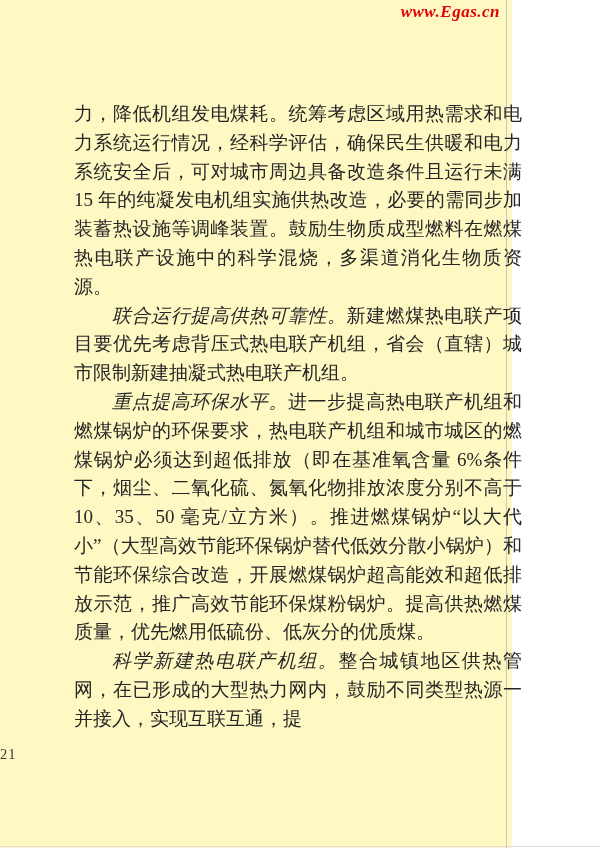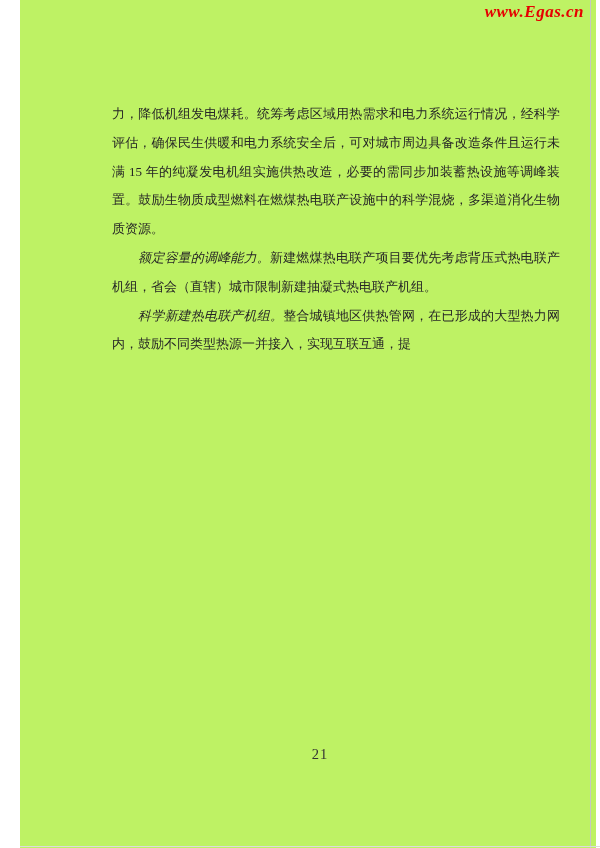--- a/index.html
+++ b/index.html
@@ -5,26 +5,25 @@
   html, body {
     margin: 0;
     padding: 0;
     width: 600px;
     height: 848px;
     overflow: hidden;
     background: #ffffff;
   }
   .page {
     position: relative;
-    width: 576px;
+    width: 512px;
     height: 848px;
-    background: #bef264;
+    background: #fef9c3;
     font-family: "Liberation Serif", "DejaVu Serif", serif;
     color: #2b2b2b;
-    margin-left: 20px;
   }
   
   .edge-right {
     position: absolute;
     top: 0;
     right: 5px;
     width: 1px;
     height: 848px;
     background: #c6c6c6;
   }
@@ -41,24 +40,24 @@
     top: 2px;
     right: 12px;
     font-size: 17px;
     font-weight: bold;
     font-style: italic;
     letter-spacing: 0.5px;
     font-family: "Liberation Serif", "DejaVu Serif", serif;
   }
   .content {
     position: absolute;
-    left: 92px;
+    left: 74px;
     top: 100px;
     width: 448px;
-    font-size: 13px;
+    font-size: 19px;
     line-height: 28.8px;
     text-align: justify;
     text-justify: inter-ideograph;
     color: #262626;
   }
   .content p {
     margin: 0;
     padding: 0;
   }
   .content p.indent {
@@ -66,43 +65,43 @@
   }
   
   .lead {
     font-style: italic;
   }
   .page-number {
     position: absolute;
     top: 746px;
     left: 0;
     width: 600px;
-    text-align: center;
     font-size: 14.5px;
     color: #333333;
     letter-spacing: 1px;
   }
 </style>
 </head>
 <body>
 
 <div class="page">
 
   <div class="edge-right"></div>
   <div class="edge-bottom"></div>
 
   <div class="watermark" style="color: rgb(230, 0, 0);">www.Egas.cn</div>
 
   <div class="content">
 
     <p class="para"><span class="lead"></span><span>力，降低机组发电煤耗。统筹考虑区域用热需求和电力系统运行情况，经科学评估，确保民生供暖和电力系统安全后，可对城市周边具备改造条件且运行未满 15 年的纯凝发电机组实施供热改造，必要的需同步加装蓄热设施等调峰装置。鼓励生物质成型燃料在燃煤热电联产设施中的科学混烧，多渠道消化生物质资源。</span></p>
 
-    <p class="para indent"><span class="lead">额定容量的调峰能力。</span><span>新建燃煤热电联产项目要优先考虑背压式热电联产机组，省会（直辖）城市限制新建抽凝式热电联产机组。</span></p>
+    <p class="para indent"><span class="lead">联合运行提高供热可靠性。</span><span>新建燃煤热电联产项目要优先考虑背压式热电联产机组，省会（直辖）城市限制新建抽凝式热电联产机组。</span></p>
 
 
+    <p class="para indent"><span class="lead">重点提高环保水平。</span><span>进一步提高热电联产机组和燃煤锅炉的环保要求，热电联产机组和城市城区的燃煤锅炉必须达到超低排放（即在基准氧含量 6%条件下，烟尘、二氧化硫、氮氧化物排放浓度分别不高于 10、35、50 毫克/立方米）。推进燃煤锅炉“以大代小”（大型高效节能环保锅炉替代低效分散小锅炉）和节能环保综合改造，开展燃煤锅炉超高能效和超低排放示范，推广高效节能环保煤粉锅炉。提高供热燃煤质量，优先燃用低硫份、低灰分的优质煤。</span></p>
 
     <p class="para indent"><span class="lead">科学新建热电联产机组。</span><span>整合城镇地区供热管网，在已形成的大型热力网内，鼓励不同类型热源一并接入，实现互联互通，提</span></p>
 
   </div>
 
   <div class="page-number">21</div>
 
 </div>
 
 </body></html>

